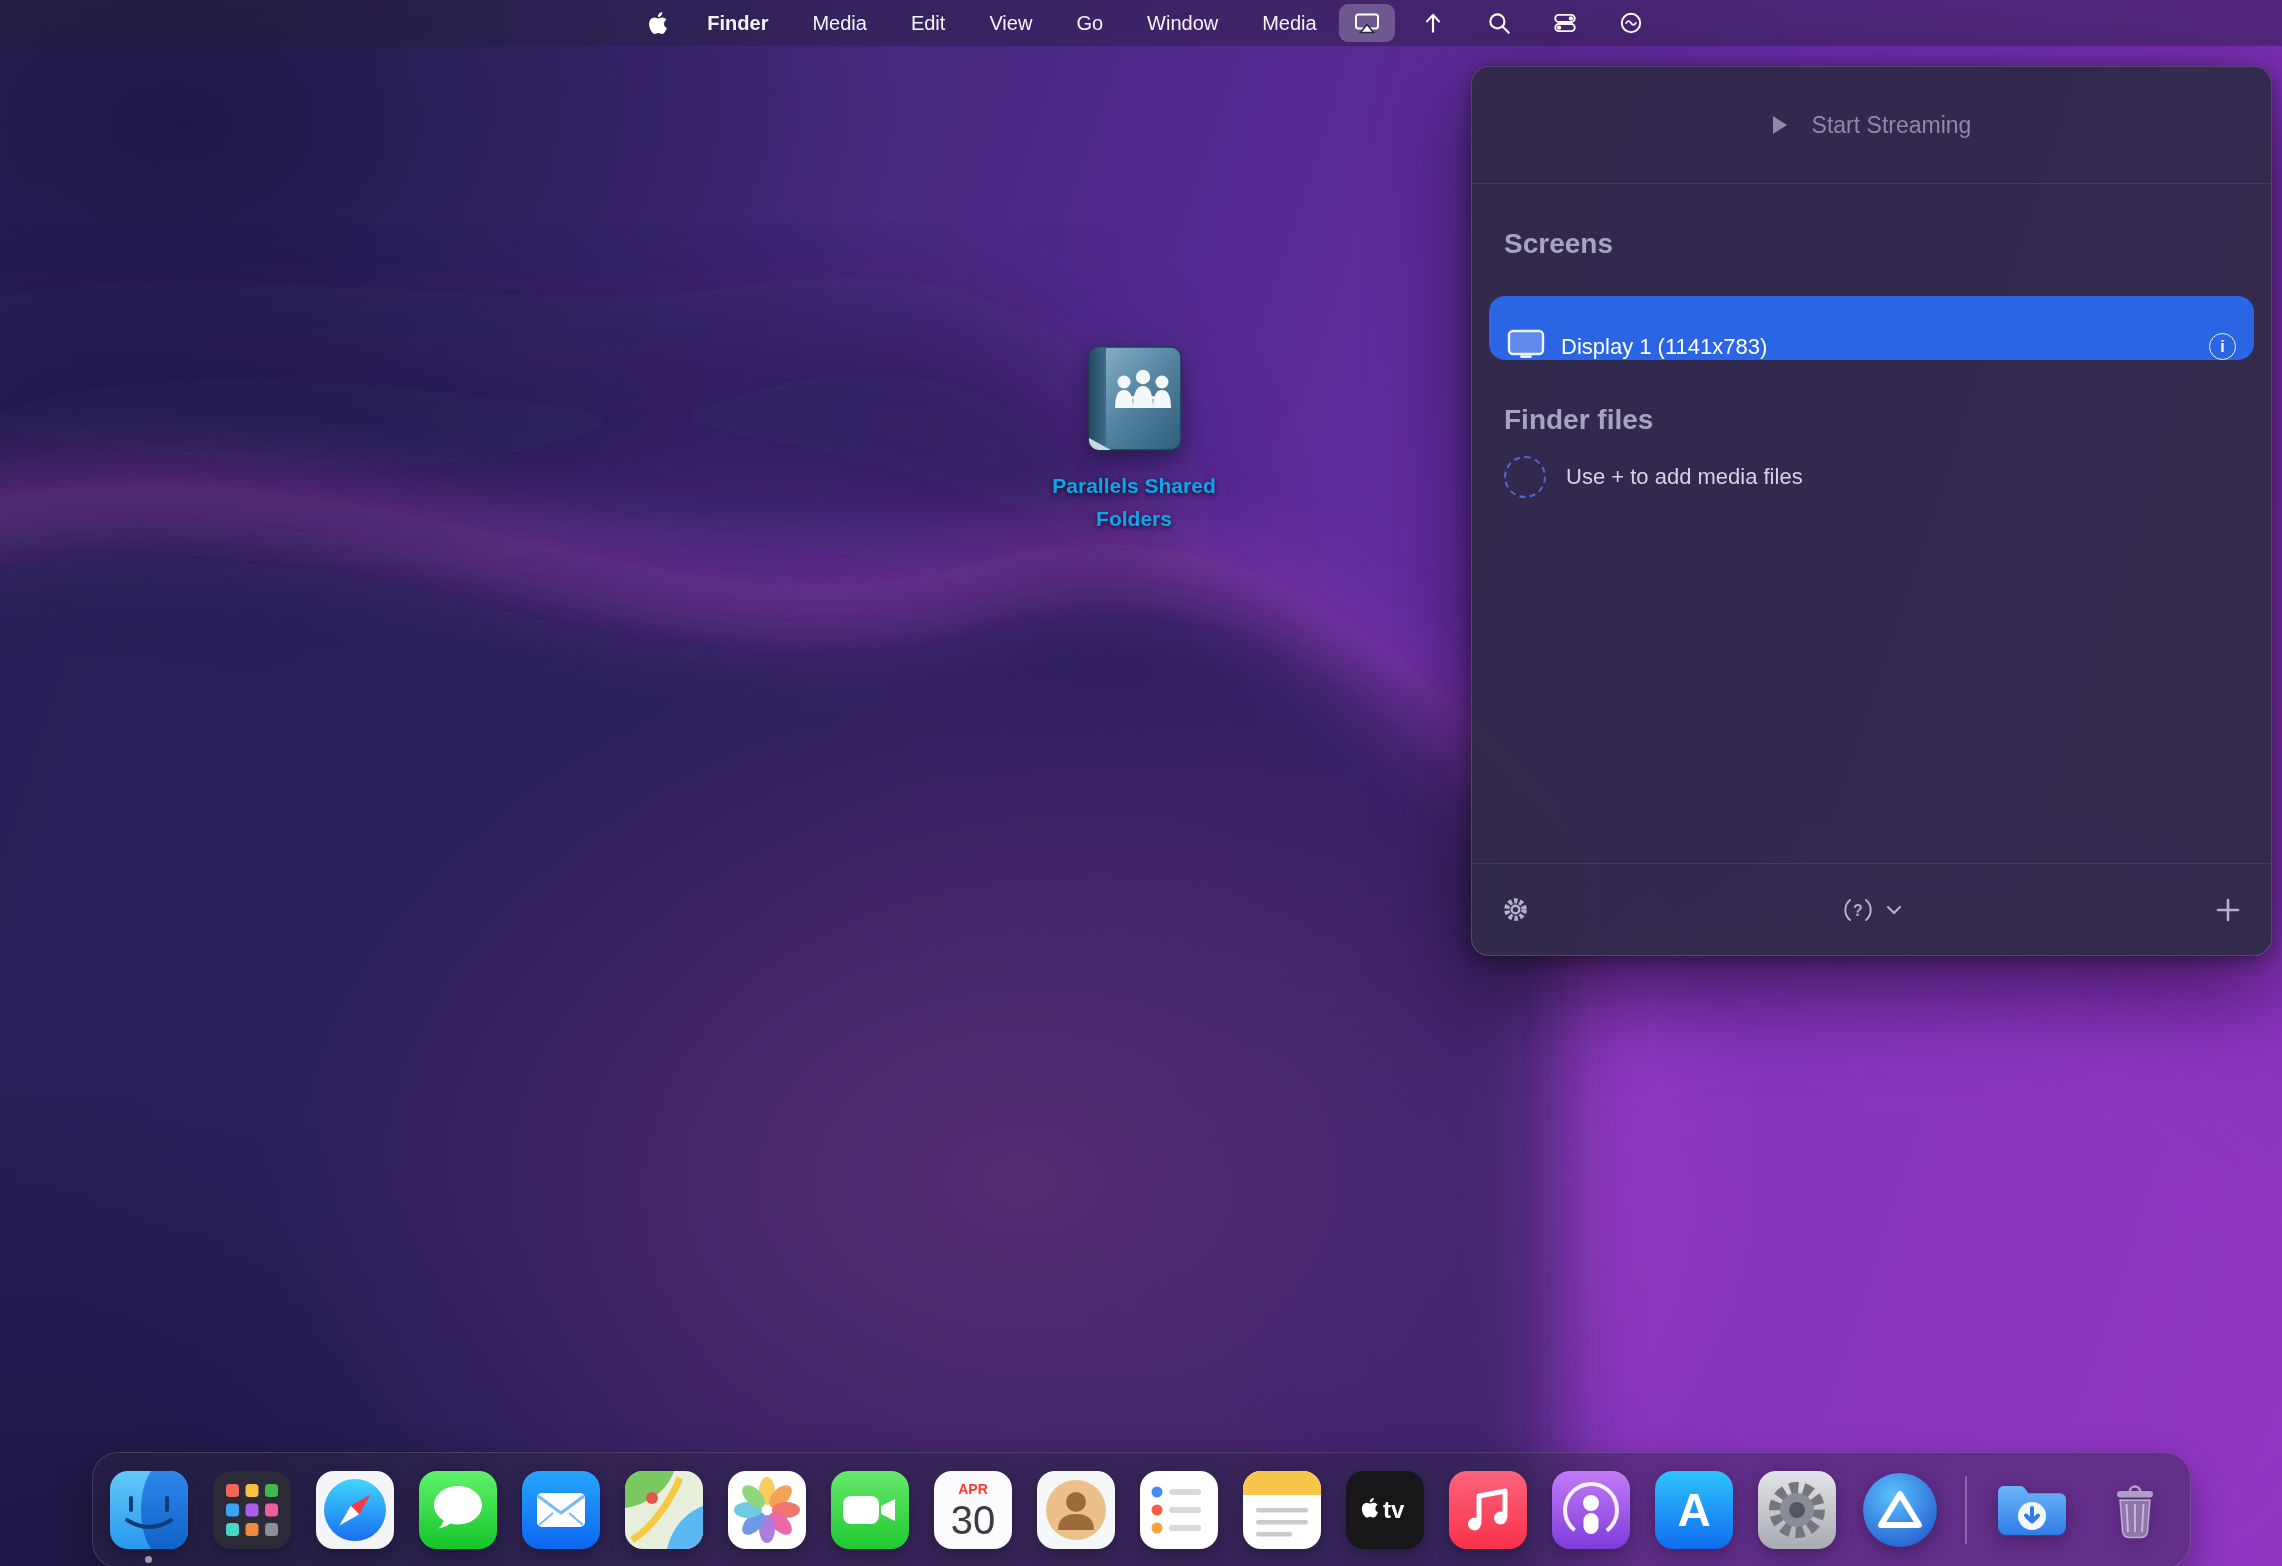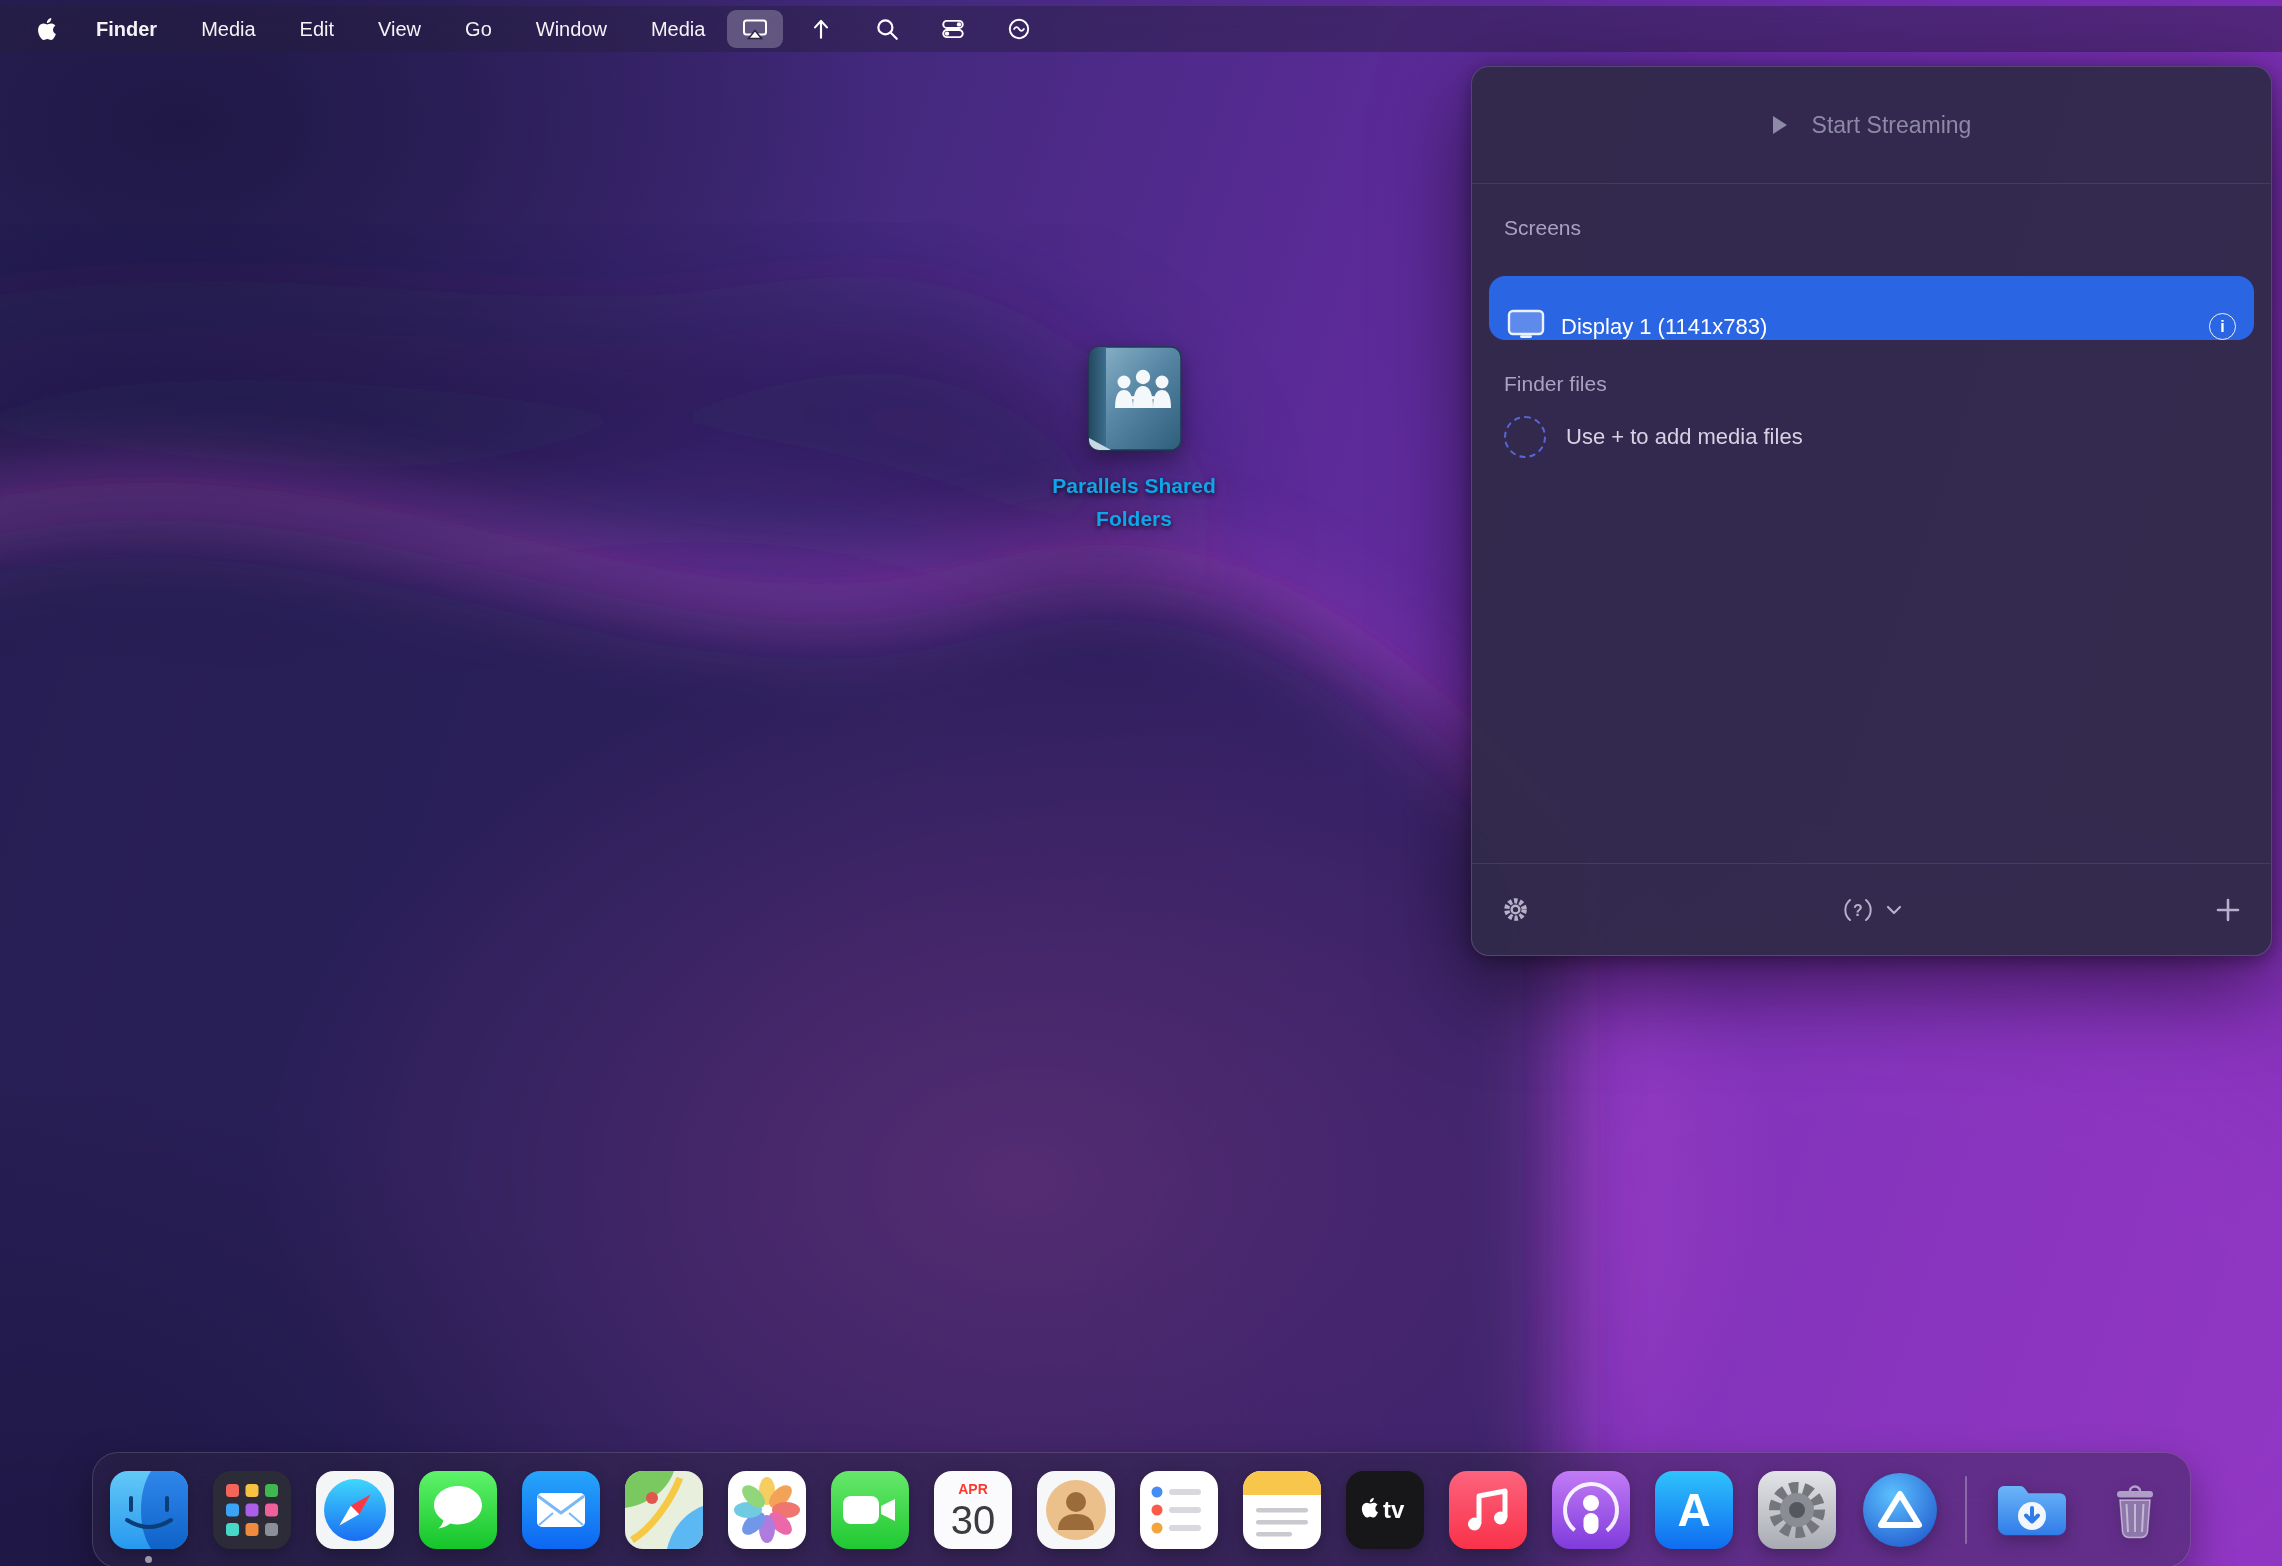--- a/index.html
+++ b/index.html
@@ -13,24 +13,24 @@
   .wallpaper{
     position:absolute;inset:0;
     background:
       radial-gradient(1200px 800px at 8% 8%, rgba(28,22,64,0.85), rgba(28,22,64,0) 60%),
       radial-gradient(1100px 760px at 2% 98%, rgba(20,12,46,0.9), rgba(20,12,46,0) 60%),
       linear-gradient(108deg,#2e2560 0%,#45297f 34%,#6c2cab 66%,#8a32bd 100%);
   }
   .wallpaper svg{position:absolute;inset:0;width:100%;height:100%;}
   
   .menubar{
-    position:absolute;top:6px;left:0;right:0;height:46px;
+    position:absolute;top:0;left:0;right:0;height:46px;
     background:var(--menu-bar-bg, rgba(38,30,60,0.45));
     backdrop-filter:blur(24px);
-    display:flex;justify-content:flex-start;align-items:center;
+    display:flex;justify-content:center;align-items:center;
     font-size:20px;color:rgba(255,255,255,0.95);z-index:20;
   }
   .menubar-left{display:flex;align-items:center;height:100%;padding-left:18px;}
   .menu-item{padding:0 22px;height:100%;display:flex;align-items:center;cursor:default;}
   .menu-item.appname{font-weight:700;}
   .menu-item.apple{padding:0 18px;}
   .menu-item.apple svg{width:20px;height:24px;fill:#fff;}
   .menubar-right{display:flex;align-items:center;height:100%;padding-right:12px;gap:10px;}
   .status-item{width:56px;height:38px;display:flex;align-items:center;justify-content:center;border-radius:9px;}
   .status-item.active{background:rgba(255,255,255,0.24);}
@@ -49,21 +49,21 @@
     border:1px solid rgba(140,130,180,0.35);
     box-shadow:0 30px 90px rgba(0,0,0,0.55),0 4px 18px rgba(0,0,0,0.35);
     display:flex;flex-direction:column;z-index:30;
   }
   .popover-header{height:117px;flex:0 0 auto;display:flex;align-items:center;justify-content:center;
     border-bottom:1px solid rgba(255,255,255,0.09);}
   .start-streaming{display:flex;align-items:center;gap:24px;background:none;border:none;
     color:var(--disabled-text,#8D89A6);font-size:23px;font-family:inherit;cursor:default;}
   .start-streaming svg{width:16px;height:20px;display:block;}
   .popover-body{flex:1;padding:0 17px;}
-  .section-label{color:var(--label-muted,#A8A3C0);font-size:21px;margin:32px 0 0 15px;}
+  .section-label{color:var(--label-muted,#A8A3C0);font-size:28px;margin:44px 0 0 15px;font-weight:bold;}
   .display-row{margin-top:36px;height:64px;border-radius:16px;background:var(--selection-blue,#2A65E4);
     display:flex;align-items:flex-end;padding:0 18px;cursor:default;}
   .display-row svg{width:38px;height:32px;display:block;}
   .display-label{color:#fff;font-size:22px;margin-left:16px;}
   .row-spacer{flex:1;}
   .info-btn{width:27px;height:27px;border-radius:50%;border:1.8px solid rgba(255,255,255,0.9);
     color:#fff;display:flex;align-items:center;justify-content:center;font-size:16px;font-weight:600;}
   .media-hint{display:flex;align-items:center;gap:20px;margin:20px 0 0 15px;}
   .dashed-circle{width:42px;height:42px;border-radius:50%;border:2.5px dashed var(--dashed-circle-blue,#5468D8);flex:0 0 auto;}
   .hint-text{color:#D6D2E4;font-size:22px;}

